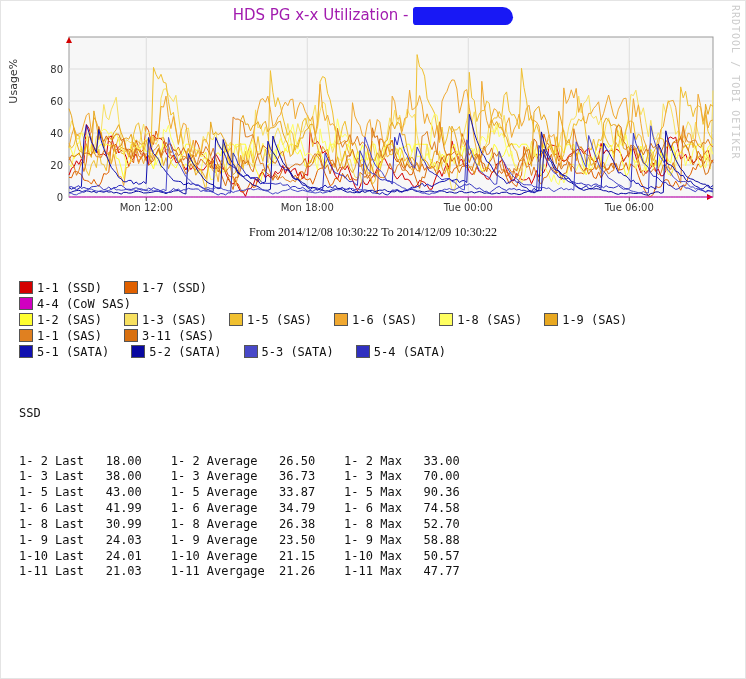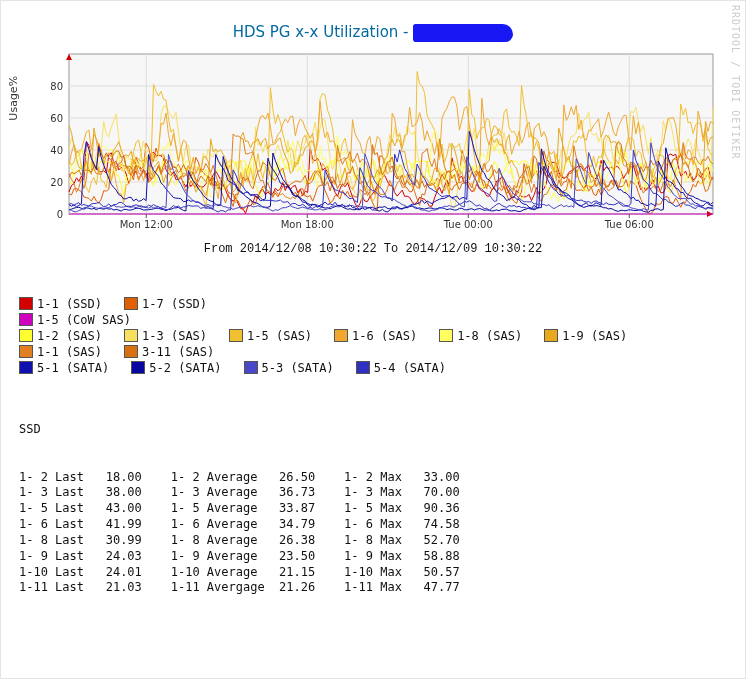--- a/index.html
+++ b/index.html
@@ -1,26 +1,26 @@
 <!DOCTYPE html>
 <html><head>
 <meta charset="utf-8">
 <style>
   html, body { margin:0; padding:0; background:#fff; font-family:"DejaVu Sans Mono","Courier New",monospace; font-size:12px; color:#111; }
   .frame { position:relative; width:746px; height:679px; border:1px solid #e4e4e4; box-sizing:border-box; }
   .watermark { position:absolute; top:4px; right:4px; writing-mode:vertical-rl; text-orientation:mixed; color:#ccc; font-size:10px; letter-spacing:1px; }
 
-  .title-row { text-align:center; padding-top:22px; font-size:15px; color:#0369a1; font-family:"DejaVu Sans",Arial,sans-serif; }
+  .title-row { text-align:center; padding-top:5px; font-size:15px; color:#a21caf; font-family:"DejaVu Sans",Arial,sans-serif; }
   .redact { display:inline-block; width:100px; height:18px; background:#1818f5; border-radius:10px 40px 30px 12px; vertical-align:middle; }
 
   .plot-wrap { position:relative; margin:6px 0 2px 30px; }
   .ylabel { position:absolute; left:-24px; top:50%; transform:rotate(-90deg) translateX(50%); transform-origin:left top; font-size:11px; color:#333; font-family:"DejaVu Sans",Arial,sans-serif;}
   svg.plot { display:block; }
 
-  .subcap { text-align:center; font-size:12px; margin:4px 0 8px 0; color:#111; font-family:Liberation Mono, monospace;}
+  .subcap { text-align:center; font-size:12px; margin:4px 0 8px 0; color:#111; font-family:Liberation Serif, serif;}
 
   .legend { margin-left:18px; line-height:1.35; font-family:"DejaVu Sans Mono",monospace;margin-top:40px; }
   .legend .row { white-space:nowrap; }
   .sw { display:inline-block; width:12px; height:11px; border:1px solid #555; vertical-align:-2px; margin-right:4px;}
   .gap-lg{ display:inline-block; width:22px;}
 
   .stats { margin:2px 0 0 18px; white-space:pre; font-family:"DejaVu Sans Mono",monospace; line-height:1.32; }
   .sec { margin-top:12px; }
 </style>
 </head>
@@ -77,21 +77,21 @@
         <path d="M38.0 161.8 L40.5 161.1 L43.0 160.1 L45.5 159.6 L47.9 159.2 L50.4 160.4 L52.9 161.2 L55.4 159.9 L57.9 160.2 L60.4 161.1 L62.9 160.4 L65.4 161.7 L67.8 160.3 L70.3 160.7 L72.8 161.2 L75.3 160.3 L77.8 161.1 L80.3 160.7 L82.8 162.0 L85.2 161.4 L87.7 162.1 L90.2 163.1 L92.7 161.4 L95.2 161.4 L97.7 162.1 L100.2 162.0 L102.6 161.2 L105.1 160.3 L107.6 160.3 L110.1 160.9 L112.6 162.0 L115.1 161.9 L117.6 161.7 L120.1 161.3 L122.5 160.9 L125.0 160.2 L127.5 160.4 L130.0 161.1 L132.5 161.6 L135.0 162.6 L137.5 161.3 L139.9 161.3 L142.4 160.1 L144.9 159.8 L147.4 159.5 L149.9 160.9 L152.4 162.4 L154.9 163.0 L157.4 122.6 L159.8 128.5 L162.3 132.8 L164.8 136.3 L167.3 140.6 L169.8 143.7 L172.3 147.3 L174.8 150.0 L177.2 151.8 L179.7 153.0 L182.2 153.8 L184.7 156.3 L187.2 157.6 L189.7 157.2 L192.2 108.5 L194.6 117.4 L197.1 123.2 L199.6 128.7 L202.1 133.2 L204.6 136.3 L207.1 140.8 L209.6 144.4 L212.1 145.5 L214.5 148.3 L217.0 150.0 L219.5 151.9 L222.0 154.1 L224.5 154.6 L227.0 155.6 L229.5 157.3 L231.9 159.2 L234.4 159.2 L236.9 159.3 L239.4 158.3 L241.9 105.0 L244.4 112.8 L246.9 119.1 L249.4 125.6 L251.8 131.3 L254.3 134.6 L256.8 137.8 L259.3 140.8 L261.8 145.1 L264.3 148.0 L266.8 148.7 L269.2 150.0 L271.7 151.8 L274.2 153.1 L276.7 155.5 L279.2 156.6 L281.7 156.3 L284.2 156.9 L286.6 157.2 L289.1 159.0 L291.6 159.3 L294.1 160.1 L296.6 159.7 L299.1 160.9 L301.6 159.6 L304.1 158.7 L306.5 157.7 L309.0 157.4 L311.5 159.0 L314.0 160.2 L316.5 161.3 L319.0 160.7 L321.5 161.6 L323.9 161.8 L326.4 160.5 L328.9 161.2 L331.4 160.1 L333.9 161.4 L336.4 160.4 L338.9 159.4 L341.4 159.3 L343.8 160.6 L346.3 159.9 L348.8 159.1 L351.3 159.3 L353.8 158.5 L356.3 160.3 L358.8 160.8 L361.2 160.7 L363.7 160.8 L366.2 159.4 L368.7 160.9 L371.2 160.5 L373.7 160.0 L376.2 159.3 L378.6 158.7 L381.1 158.1 L383.6 159.7 L386.1 160.5 L388.6 159.9 L391.1 160.7 L393.6 161.0 L396.1 160.3 L398.5 160.0 L401.0 160.1 L403.5 161.0 L406.0 160.8 L408.5 159.5 L411.0 159.9 L413.5 160.4 L415.9 161.7 L418.4 160.9 L420.9 161.2 L423.4 162.1 L425.9 161.9 L428.4 160.4 L430.9 160.3 L433.4 161.7 L435.8 161.8 L438.3 161.2 L440.8 160.7 L443.3 162.0 L445.8 161.2 L448.3 160.5 L450.8 161.2 L453.2 162.3 L455.7 161.9 L458.2 162.2 L460.7 163.0 L463.2 162.7 L465.7 161.9 L468.2 162.7 L470.6 161.4 L473.1 161.3 L475.6 161.1 L478.1 162.5 L480.6 163.0 L483.1 162.5 L485.6 163.0 L488.1 163.6 L490.5 163.0 L493.0 161.6 L495.5 161.0 L498.0 159.8 L500.5 160.4 L503.0 161.9 L505.5 160.6 L507.9 159.5 L510.4 100.9 L512.9 110.9 L515.4 119.7 L517.9 124.7 L520.4 129.3 L522.9 133.3 L525.4 138.0 L527.8 140.1 L530.3 142.3 L532.8 145.2 L535.3 148.9 L537.8 150.7 L540.3 151.6 L542.8 153.5 L545.2 155.5 L547.7 156.6 L550.2 158.2 L552.7 159.4 L555.2 158.6 L557.7 157.9 L560.2 157.3 L562.6 158.1 L565.1 157.6 L567.6 158.0 L570.1 158.7 L572.6 159.7 L575.1 159.8 L577.6 160.9 L580.1 160.5 L582.5 161.6 L585.0 162.8 L587.5 163.4 L590.0 162.2 L592.5 162.5 L595.0 162.8 L597.5 161.8 L599.9 161.9 L602.4 162.4 L604.9 162.5 L607.4 162.1 L609.9 161.9 L612.4 163.3 L614.9 163.9 L617.4 164.2 L619.8 162.5 L622.3 162.1 L624.8 160.9 L627.3 160.9 L629.8 162.3 L632.3 161.5 L634.8 99.8 L637.2 109.9 L639.7 116.0 L642.2 122.4 L644.7 128.6 L647.2 133.3 L649.7 137.8 L652.2 140.3 L654.6 144.5 L657.1 146.7 L659.6 147.8 L662.1 148.4 L664.6 150.1 L667.1 150.9 L669.6 152.4 L672.1 153.2 L674.5 153.2 L677.0 155.7 L679.5 157.4 L682.0 157.8" fill="none" stroke="#0808a0" stroke-width="1"></path>
         <path d="M38.0 161.6 L40.5 162.4 L43.0 163.6 L45.5 163.8 L47.9 162.4 L50.4 161.7 L52.9 159.8 L55.4 159.3 L57.9 158.0 L60.4 158.1 L62.9 159.4 L65.4 160.0 L67.8 160.4 L70.3 159.6 L72.8 160.6 L75.3 159.8 L77.8 159.5 L80.3 158.3 L82.8 157.1 L85.2 158.9 L87.7 158.7 L90.2 159.3 L92.7 159.0 L95.2 158.2 L97.7 159.0 L100.2 159.3 L102.6 158.7 L105.1 159.8 L107.6 158.3 L110.1 157.7 L112.6 158.7 L115.1 159.1 L117.6 160.2 L120.1 158.7 L122.5 159.8 L125.0 159.9 L127.5 160.1 L130.0 159.5 L132.5 158.4 L135.0 159.8 L137.5 106.4 L139.9 115.2 L142.4 122.5 L144.9 127.1 L147.4 132.1 L149.9 136.2 L152.4 141.1 L154.9 145.6 L157.4 147.9 L159.8 150.3 L162.3 152.9 L164.8 153.8 L167.3 153.9 L169.8 155.4 L172.3 157.7 L174.8 157.2 L177.2 156.6 L179.7 157.8 L182.2 157.9 L184.7 156.6 L187.2 156.6 L189.7 156.7 L192.2 158.5 L194.6 158.9 L197.1 159.9 L199.6 159.8 L202.1 161.5 L204.6 160.4 L207.1 159.8 L209.6 159.2 L212.1 159.5 L214.5 158.7 L217.0 157.9 L219.5 157.5 L222.0 158.9 L224.5 158.5 L227.0 157.7 L229.5 158.7 L231.9 158.5 L234.4 159.8 L236.9 160.3 L239.4 161.8 L241.9 163.1 L244.4 161.7 L246.9 162.4 L249.4 160.9 L251.8 159.7 L254.3 159.7 L256.8 158.8 L259.3 157.6 L261.8 159.0 L264.3 159.7 L266.8 160.6 L269.2 159.8 L271.7 159.1 L274.2 159.9 L276.7 160.7 L279.2 161.1 L281.7 161.5 L284.2 162.0 L286.6 161.6 L289.1 160.8 L291.6 162.1 L294.1 161.6 L296.6 160.8 L299.1 159.0 L301.6 158.1 L304.1 157.8 L306.5 158.8 L309.0 158.6 L311.5 157.1 L314.0 157.9 L316.5 158.9 L319.0 157.5 L321.5 157.5 L323.9 158.9 L326.4 157.6 L328.9 158.9 L331.4 158.6 L333.9 105.9 L336.4 112.6 L338.9 120.5 L341.4 128.1 L343.8 133.1 L346.3 136.9 L348.8 139.0 L351.3 141.7 L353.8 146.2 L356.3 150.0 L358.8 150.5 L361.2 150.8 L363.7 151.7 L366.2 153.6 L368.7 154.8 L371.2 156.6 L373.7 157.3 L376.2 158.9 L378.6 157.6 L381.1 157.7 L383.6 158.7 L386.1 159.9 L388.6 161.3 L391.1 162.1 L393.6 162.2 L396.1 162.9 L398.5 163.4 L401.0 162.0 L403.5 162.3 L406.0 161.3 L408.5 160.5 L411.0 159.5 L413.5 158.2 L415.9 158.5 L418.4 157.5 L420.9 158.8 L423.4 158.9 L425.9 157.5 L428.4 156.3 L430.9 158.2 L433.4 158.9 L435.8 108.8 L438.3 116.2 L440.8 122.7 L443.3 129.5 L445.8 134.0 L448.3 139.5 L450.8 141.0 L453.2 143.7 L455.7 145.2 L458.2 146.6 L460.7 150.2 L463.2 153.3 L465.7 153.0 L468.2 120.4 L470.6 126.9 L473.1 131.4 L475.6 136.2 L478.1 139.9 L480.6 143.4 L483.1 146.3 L485.6 147.7 L488.1 150.2 L490.5 152.1 L493.0 153.8 L495.5 153.7 L498.0 153.9 L500.5 153.8 L503.0 155.9 L505.5 155.8 L507.9 157.0 L510.4 156.6 L512.9 156.5 L515.4 157.6 L517.9 156.8 L520.4 159.0 L522.9 160.6 L525.4 159.3 L527.8 157.8 L530.3 156.7 L532.8 158.7 L535.3 157.5 L537.8 158.8 L540.3 157.9 L542.8 159.3 L545.2 110.8 L547.7 117.0 L550.2 124.1 L552.7 131.2 L555.2 136.1 L557.7 104.5 L560.2 112.0 L562.6 119.9 L565.1 126.4 L567.6 133.1 L570.1 138.1 L572.6 140.3 L575.1 143.2 L577.6 147.1 L580.1 148.3 L582.5 149.9 L585.0 152.0 L587.5 153.6 L590.0 154.6 L592.5 156.4 L595.0 158.2 L597.5 158.1 L599.9 159.8 L602.4 160.4 L604.9 161.0 L607.4 161.7 L609.9 162.0 L612.4 160.6 L614.9 161.8 L617.4 161.9 L619.8 94.8 L622.3 106.3 L624.8 115.0 L627.3 121.9 L629.8 126.4 L632.3 130.2 L634.8 135.0 L637.2 139.7 L639.7 141.8 L642.2 146.0 L644.7 148.1 L647.2 150.4 L649.7 150.7 L652.2 150.5 L654.6 150.6 L657.1 153.5 L659.6 156.2 L662.1 155.8 L664.6 158.0 L667.1 156.9 L669.6 158.1 L672.1 159.6 L674.5 161.3 L677.0 160.0 L679.5 159.5 L682.0 158.9" fill="none" stroke="#4848c8" stroke-width="1"></path>
         <path d="M38.0 156.1 L40.5 155.6 L43.0 157.2 L45.5 155.7 L47.9 154.7 L50.4 157.4 L52.9 156.4 L55.4 157.4 L57.9 158.0 L60.4 155.9 L62.9 155.5 L65.4 155.3 L67.8 154.2 L70.3 156.8 L72.8 158.9 L75.3 158.0 L77.8 156.0 L80.3 158.2 L82.8 156.6 L85.2 156.6 L87.7 154.6 L90.2 154.3 L92.7 155.9 L95.2 158.3 L97.7 158.2 L100.2 158.5 L102.6 157.5 L105.1 156.8 L107.6 157.6 L110.1 159.0 L112.6 159.0 L115.1 159.4 L117.6 157.1 L120.1 158.3 L122.5 156.6 L125.0 158.1 L127.5 158.6 L130.0 160.4 L132.5 160.6 L135.0 161.7 L137.5 161.5 L139.9 159.9 L142.4 157.5 L144.9 159.0 L147.4 158.1 L149.9 160.1 L152.4 158.7 L154.9 158.9 L157.4 157.3 L159.8 158.0 L162.3 158.2 L164.8 157.9 L167.3 158.1 L169.8 160.4 L172.3 159.5 L174.8 160.2 L177.2 160.1 L179.7 160.5 L182.2 161.3 L184.7 162.7 L187.2 164.0 L189.7 162.5 L192.2 162.8 L194.6 163.9 L197.1 161.8 L199.6 161.9 L202.1 121.9 L204.6 126.4 L207.1 133.0 L209.6 136.0 L212.1 138.7 L214.5 142.7 L217.0 144.9 L219.5 146.6 L222.0 146.7 L224.5 146.5 L227.0 146.8 L229.5 149.8 L231.9 152.4 L234.4 152.3 L236.9 152.4 L239.4 152.3 L241.9 152.6 L244.4 153.2 L246.9 152.8 L249.4 152.0 L251.8 154.2 L254.3 154.1 L256.8 153.6 L259.3 156.7 L261.8 155.5 L264.3 155.5 L266.8 157.3 L269.2 157.6 L271.7 156.3 L274.2 158.2 L276.7 160.3 L279.2 159.4 L281.7 160.4 L284.2 158.7 L286.6 158.7 L289.1 157.5 L291.6 159.4 L294.1 122.2 L296.6 128.1 L299.1 133.8 L301.6 137.9 L304.1 141.9 L306.5 142.4 L309.0 143.9 L311.5 144.4 L314.0 145.6 L316.5 149.0 L319.0 150.8 L321.5 150.0 L323.9 152.7 L326.4 154.5 L328.9 119.7 L331.4 125.1 L333.9 131.6 L336.4 137.3 L338.9 140.6 L341.4 142.6 L343.8 143.1 L346.3 145.5 L348.8 148.2 L351.3 149.0 L353.8 148.6 L356.3 149.7 L358.8 149.9 L361.2 153.1 L363.7 106.2 L366.2 114.0 L368.7 101.9 L371.2 111.7 L373.7 120.5 L376.2 124.4 L378.6 130.6 L381.1 134.3 L383.6 137.2 L386.1 116.0 L388.6 121.2 L391.1 127.6 L393.6 130.6 L396.1 136.2 L398.5 140.3 L401.0 141.3 L403.5 143.2 L406.0 144.2 L408.5 146.6 L411.0 148.8 L413.5 148.0 L415.9 147.7 L418.4 147.7 L420.9 150.4 L423.4 151.1 L425.9 153.4 L428.4 156.4 L430.9 155.3 L433.4 153.5 L435.8 154.1 L438.3 152.8 L440.8 154.3 L443.3 156.5 L445.8 158.1 L448.3 156.9 L450.8 158.6 L453.2 160.5 L455.7 160.3 L458.2 162.3 L460.7 160.2 L463.2 158.4 L465.7 156.4 L468.2 155.4 L470.6 157.3 L473.1 158.5 L475.6 159.5 L478.1 157.7 L480.6 158.2 L483.1 157.5 L485.6 159.0 L488.1 158.3 L490.5 159.5 L493.0 159.2 L495.5 160.1 L498.0 160.4 L500.5 161.5 L503.0 160.0 L505.5 160.3 L507.9 114.4 L510.4 120.1 L512.9 123.7 L515.4 128.4 L517.9 134.1 L520.4 138.2 L522.9 141.6 L525.4 142.9 L527.8 146.3 L530.3 146.9 L532.8 148.0 L535.3 147.7 L537.8 147.0 L540.3 150.4 L542.8 150.9 L545.2 152.4 L547.7 152.5 L550.2 152.0 L552.7 153.3 L555.2 154.1 L557.7 153.6 L560.2 155.3 L562.6 153.5 L565.1 152.9 L567.6 154.4 L570.1 155.1 L572.6 156.7 L575.1 154.7 L577.6 156.3 L580.1 156.5 L582.5 156.9 L585.0 156.0 L587.5 154.6 L590.0 156.6 L592.5 158.3 L595.0 157.6 L597.5 157.9 L599.9 155.8 L602.4 102.1 L604.9 112.5 L607.4 118.6 L609.9 124.4 L612.4 131.7 L614.9 134.0 L617.4 136.7 L619.8 141.9 L622.3 145.3 L624.8 145.5 L627.3 147.1 L629.8 149.9 L632.3 151.8 L634.8 151.3 L637.2 154.1 L639.7 154.7 L642.2 156.7 L644.7 158.4 L647.2 157.8 L649.7 155.6 L652.2 154.6 L654.6 157.1 L657.1 157.0 L659.6 158.2 L662.1 159.6 L664.6 160.7 L667.1 158.1 L669.6 159.0 L672.1 159.7 L674.5 160.7 L677.0 159.2 L679.5 160.5 L682.0 160.8" fill="none" stroke="#3030c0" stroke-width="1"></path>
       </svg>
   </div>
 
   <div class="subcap">From 2014/12/08 10:30:22 To 2014/12/09 10:30:22</div>
 
   <div class="legend" id="legend">
       <div class="row"><span class="sw" style="background: rgb(212, 0, 0);"></span><span>1-1 (SSD)</span><span class="gap-lg"></span><span class="sw" style="background: rgb(224, 96, 0);"></span><span>1-7 (SSD)</span></div>
-      <div class="row"><span class="sw" style="background: rgb(208, 0, 192);"></span><span>1-5 (CoW SAS)</span></div>
+      <div class="row"><span class="sw" style="background: rgb(208, 0, 192);"></span><span>4-4 (CoW SAS)</span></div>
       <div class="row"><span class="sw" style="background: rgb(255, 255, 48);"></span><span>1-2 (SAS)</span><span class="gap-lg"></span><span class="sw" style="background: rgb(247, 224, 96);"></span><span>1-3 (SAS)</span><span class="gap-lg"></span><span class="sw" style="background: rgb(240, 192, 48);"></span><span>1-5 (SAS)</span><span class="gap-lg"></span><span class="sw" style="background: rgb(240, 168, 48);"></span><span>1-6 (SAS)</span><span class="gap-lg"></span><span class="sw" style="background: rgb(255, 255, 96);"></span><span>1-8 (SAS)</span><span class="gap-lg"></span><span class="sw" style="background: rgb(232, 168, 32);"></span><span>1-9 (SAS)</span></div>
       <div class="row"><span class="sw" style="background: rgb(224, 128, 32);"></span><span>1-1 (SAS)</span><span class="gap-lg"></span><span class="sw" style="background: rgb(216, 112, 16);"></span><span>3-11 (SAS)</span></div>
       <div class="row"><span class="sw" style="background: rgb(16, 16, 176);"></span><span>5-1 (SATA)</span><span class="gap-lg"></span><span class="sw" style="background: rgb(8, 8, 160);"></span><span>5-2 (SATA)</span><span class="gap-lg"></span><span class="sw" style="background: rgb(72, 72, 200);"></span><span>5-3 (SATA)</span><span class="gap-lg"></span><span class="sw" style="background: rgb(48, 48, 192);"></span><span>5-4 (SATA)</span></div>
     </div>
 
   <div class="stats">
     <div class="sec">SSD</div>
     <div id="st-sas">1- 2 Last   18.00    1- 2 Average   26.50    1- 2 Max   33.00
 1- 3 Last   38.00    1- 3 Average   36.73    1- 3 Max   70.00
 1- 5 Last   43.00    1- 5 Average   33.87    1- 5 Max   90.36

